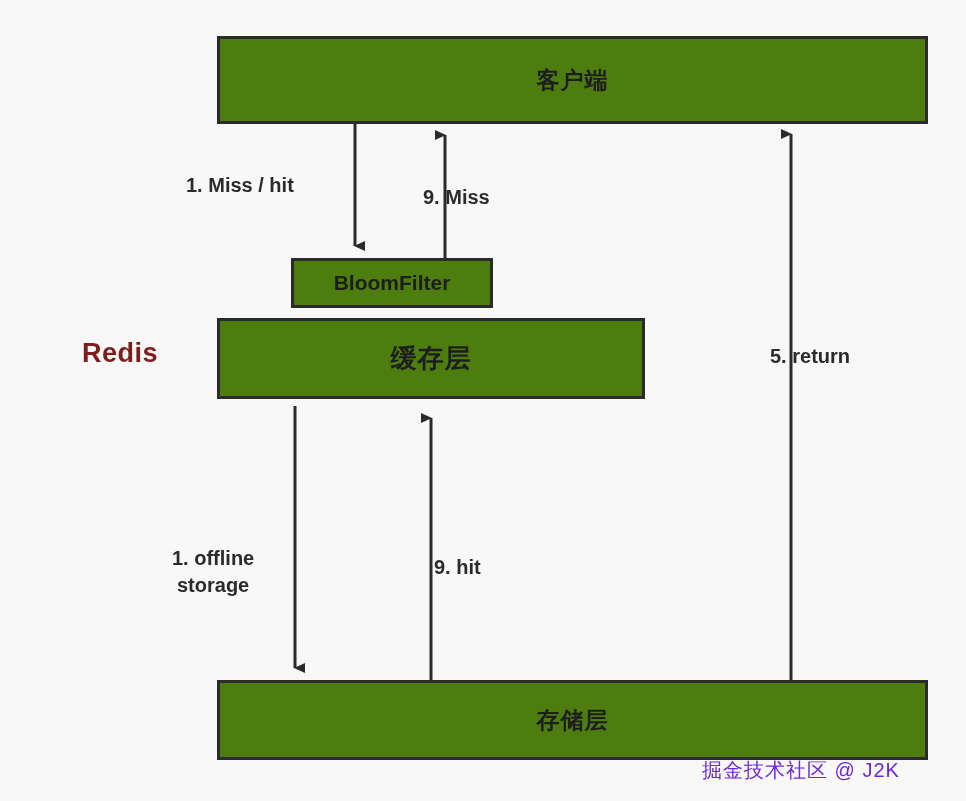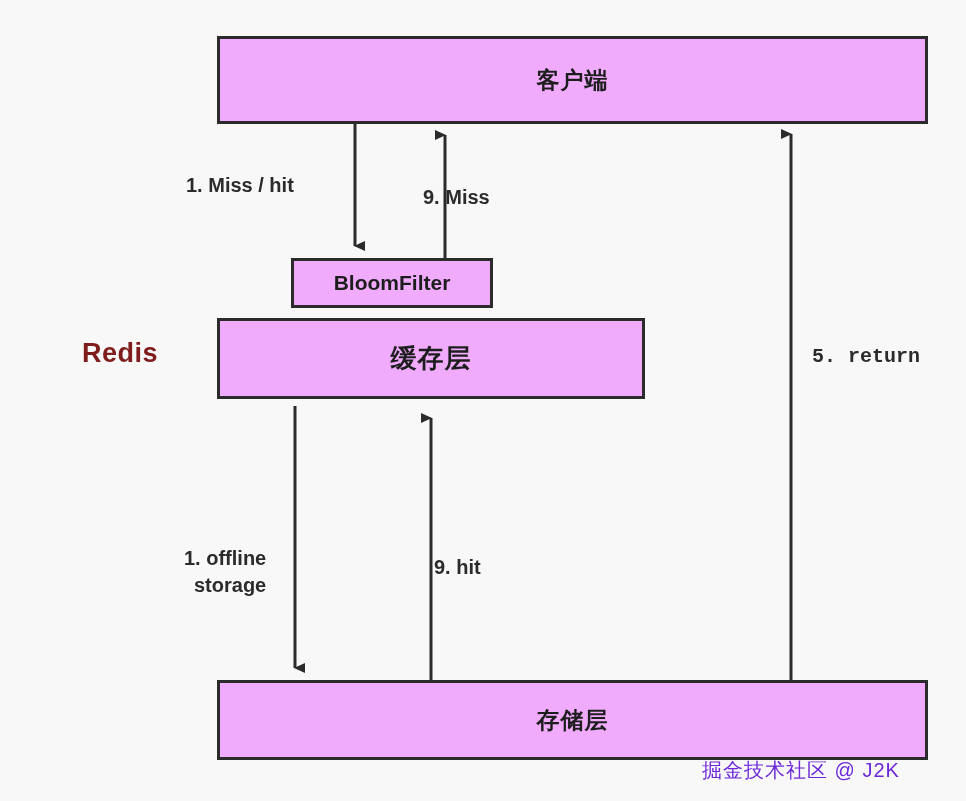--- a/index.html
+++ b/index.html
@@ -10,21 +10,21 @@
   #canvas {
     position: relative;
     width: 966px;
     height: 801px;
     background: #f8f8f8;
     overflow: hidden;
     font-family: "Liberation Sans", "DejaVu Sans", sans-serif;
   }
   .box {
     position: absolute;
-    background: #f0abfc;
+    background: #4d7c0f;
     border: 3px solid #2b2b2b;
     box-sizing: border-box;
     display: flex;
     align-items: center;
     justify-content: center;
     color: #1d1d1d;
     font-weight: bold;
   }
   #box-client {
     left: 217px;
@@ -81,22 +81,22 @@
     position: absolute;
     font-size: 20px;
     font-weight: bold;
     color: #2b2b2b;
     z-index: 5;
     white-space: pre;
     line-height: 1.35;
   }
   #label-miss-hit { left: 186px; top: 172px; }
   #label-miss     { left: 423px; top: 184px; }
-  #label-return   { left: 812px; top: 343px; font-family: Liberation Mono, monospace; }
-  #label-offline  { left: 184px; top: 545px; text-align: right; }
+  #label-return   { left: 770px; top: 343px; }
+  #label-offline  { left: 172px; top: 545px; text-align: center; }
   #label-hit      { left: 434px; top: 554px; }
   .watermark {
     position: absolute;
     left: 702px;
     top: 757px;
     font-size: 20px;
     color: #6d28d9;
     letter-spacing: 1px;
     z-index: 6;
     white-space: pre;

